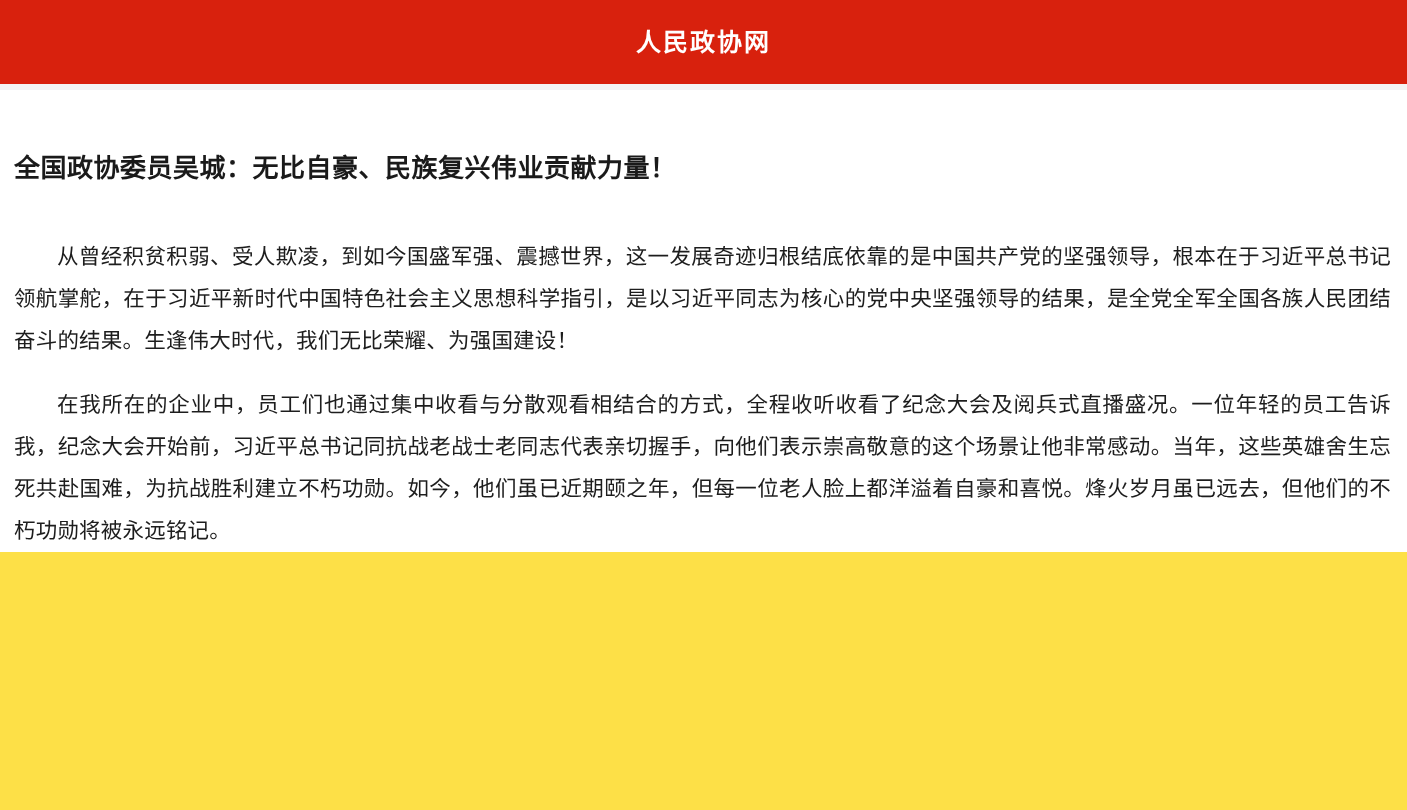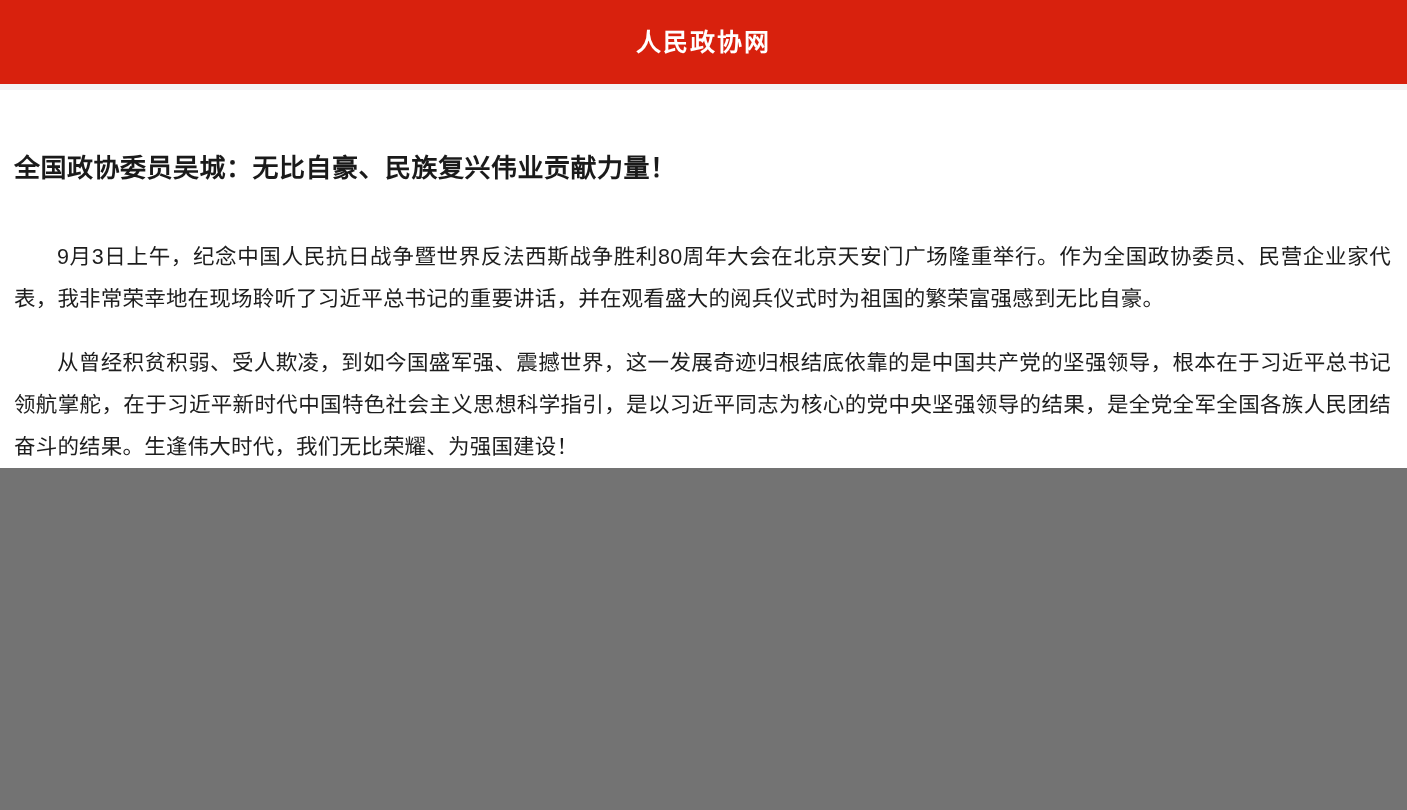--- a/index.html
+++ b/index.html
@@ -11,21 +11,21 @@
     width: 1407px;
     height: 810px;
     background: #ffffff;
     font-family: "Liberation Sans", "DejaVu Sans", sans-serif;
     overflow: hidden;
   }
   .page {
     position: relative;
     width: 1407px;
     height: 810px;
-    background: #737373;
+    background: #fde047;
   }
   
   .site-header {
     width: 100%;
     height: 84px;
     background: #d8210d;
     display: flex;
     align-items: center;
     justify-content: center;
     box-sizing: border-box;
@@ -78,18 +78,18 @@
 
   <header class="site-header">
     <div class="site-title">人民政协网</div>
   </header>
   <div class="header-underline"></div>
 
   <main class="content">
     <h1 class="article-title">全国政协委员吴城：无比自豪、民族复兴伟业贡献力量！</h1>
 
     <div class="article-body">
-      <p>9月3日上午，纪念中国人民抗日战争暨世界反法西斯战争胜利80周年大会在北京天安门广场隆重举行。作为全国政协委员、民营企业家代表，我非常荣幸地在现场聆听了习近平总书记的重要讲话，并在观看盛大的阅兵仪式时为祖国的繁荣富强感到无比自豪。</p>
       <p>从曾经积贫积弱、受人欺凌，到如今国盛军强、震撼世界，这一发展奇迹归根结底依靠的是中国共产党的坚强领导，根本在于习近平总书记领航掌舵，在于习近平新时代中国特色社会主义思想科学指引，是以习近平同志为核心的党中央坚强领导的结果，是全党全军全国各族人民团结奋斗的结果。生逢伟大时代，我们无比荣耀、为强国建设！</p>
+      <p>在我所在的企业中，员工们也通过集中收看与分散观看相结合的方式，全程收听收看了纪念大会及阅兵式直播盛况。一位年轻的员工告诉我，纪念大会开始前，习近平总书记同抗战老战士老同志代表亲切握手，向他们表示崇高敬意的这个场景让他非常感动。当年，这些英雄舍生忘死共赴国难，为抗战胜利建立不朽功勋。如今，他们虽已近期颐之年，但每一位老人脸上都洋溢着自豪和喜悦。烽火岁月虽已远去，但他们的不朽功勋将被永远铭记。</p>
     </div>
   </main>
 
 </div>
 
 </body></html>

